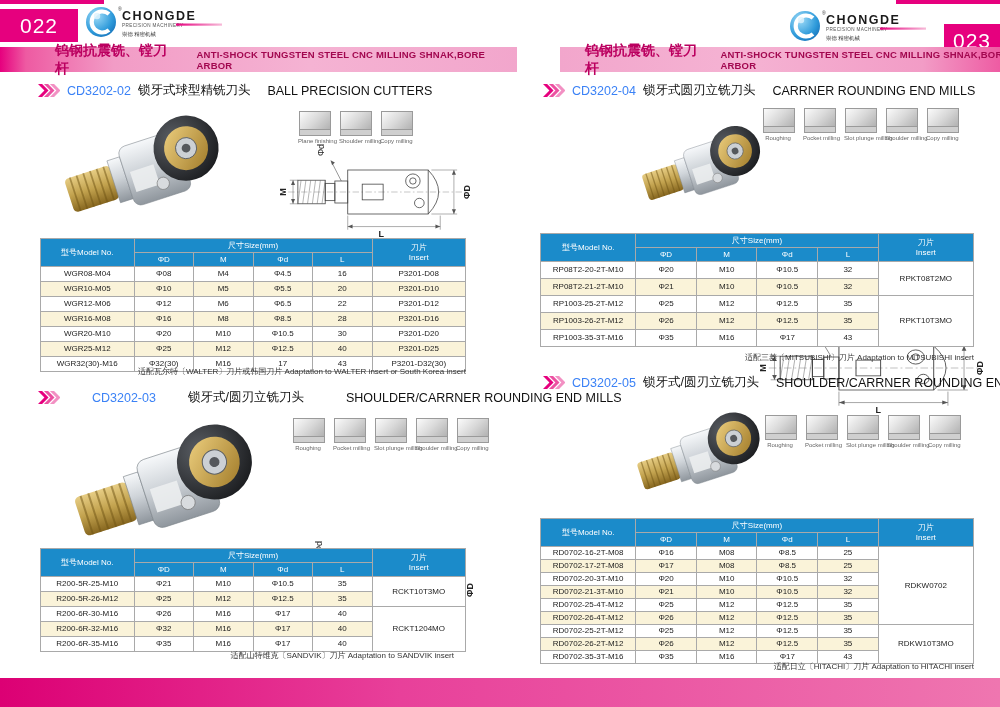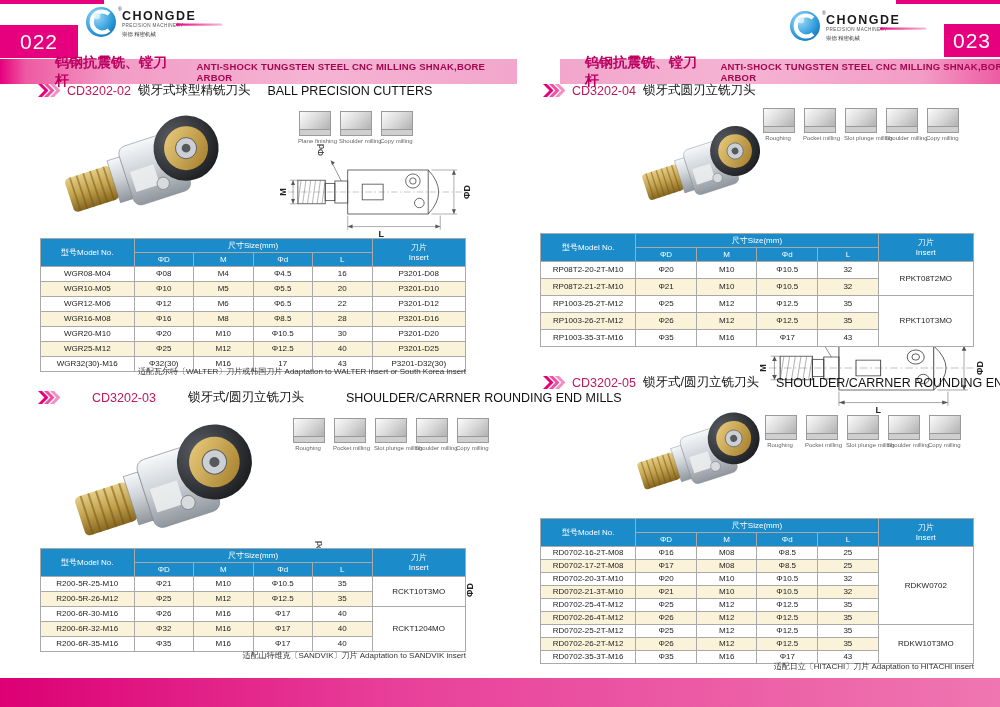--- a/index.html
+++ b/index.html
@@ -8,29 +8,29 @@
 
   
   .topstrip{height:4px;background:#e6007e;}
   .pagebox{background:#e6007e;color:#fff;display:flex;align-items:center;justify-content:center;
            font-size:21px;letter-spacing:1px;}
 
   
   .logo svg{display:block;}
 
   
-  .band{height:25px;display:flex;align-items:center;gap:18px;margin-top:12px;}
+  .band{height:25px;display:flex;align-items:center;gap:18px;}
   .band-l{background:linear-gradient(90deg,#e6007e 0%,#ee5aa2 5%,#f29cc6 22%,#f5b3d3 60%,#f2a6cc 100%);padding-left:55px;}
   .band-r{background:linear-gradient(270deg,#e6007e 0%,#ee5aa2 5%,#f29cc6 22%,#f5b3d3 60%,#f2a6cc 100%);padding-left:25px;}
   .band .cn{font-size:14px;font-weight:bold;color:#bb0060;}
   .band .en{font-size:9.5px;font-weight:bold;color:#a2074f;letter-spacing:.2px;}
 
   
   .sec-title{display:flex;align-items:center;gap:7px;white-space:nowrap;}
-  .sec-title .code{font-size:12.5px;color:#be185d;}
+  .sec-title .code{font-size:12.5px;color:#3b82f6;}
   .sec-title .cn{font-size:12.5px;color:#111;}
   .sec-title .en{font-size:12.5px;color:#111;margin-left:10px;}
   .chev{width:22px;height:13px;flex:0 0 auto;}
 
   
   .icons{display:flex;gap:9px;}
   .picon{width:32px;text-align:center;}
   .picon-box{width:30px;height:23px;border:1px solid #9a9a9a;margin:0 auto;
      background:linear-gradient(135deg,#fbfbfb 0%,#d9d9d9 45%,#a8a8a8 100%);position:relative;}
   .picon-box:after{content:"";position:absolute;left:0;right:0;bottom:0;height:5px;
@@ -173,21 +173,21 @@
       <circle cx="13" cy="13" r="3.2" fill="#dff3fd" opacity=".8"></circle>
     </symbol>
   </defs>
 </svg>
 
 <div class="sheet">
 
   <div class="abs topstrip" style="left:0;top:0;width:104px;"></div>
   <div class="abs topstrip" style="left:896px;top:0;width:104px;"></div>
 
-  <div class="abs pagebox" style="left:0;top:9px;width:78px;height:33px;margin-top:16px;">022</div>
+  <div class="abs pagebox" style="left:0;top:9px;width:78px;height:33px;">022</div>
   <div class="abs pagebox" style="left:944px;top:24px;width:56px;height:33px;">023</div>
 
   <div class="abs logo" style="left:84px;top:3px;width:160px;height:38px;">
     <svg width="160" height="38">
       <use href="#logosym"></use>
       <text x="34" y="8" font-size="5" fill="#333">®</text>
       <text x="38" y="17" font-size="12.5" font-weight="bold" letter-spacing="1.5" fill="#1a1a1a">CHONGDE</text>
       <text x="38" y="24" font-size="4.6" fill="#555" letter-spacing=".4">PRECISION MACHINERY</text>
       <rect x="92" y="20.5" width="46" height="2.2" fill="url(#gMagLine)"></rect>
       <text x="38" y="32.5" font-size="5.4" fill="#333">崇德 精密机械</text>
@@ -441,28 +441,29 @@
           <tr>
             <td>R200-6R-35-M16</td>
             <td>Φ35</td>
             <td>M16</td>
             <td>Φ17</td>
             <td>40</td>
           </tr>
         </tbody>
     </table>
   </div>
-  <div class="abs note" style="left:40px;top:650px;width:426px;">适配山特维克〔SANDVIK〕刀片 Adaptation to SANDVIK insert</div>
+  <div class="abs note" style="left:28px;top:650px;width:426px;">适配山特维克〔SANDVIK〕刀片 Adaptation to SANDVIK insert</div>
 
   <div class="abs sec-title" style="left:543px;top:82px;">
     <svg class="chev">
         <use href="#chevsym"></use>
       </svg>
     <span class="code">CD3202-04</span>
     <span class="cn">锁牙式圆刃立铣刀头</span>
+    <span class="en">CARRNER ROUNDING END MILLS</span>
   </div>
   <div class="abs" style="left:638px;top:103px;width:135px;height:128px;">
     <svg width="135" height="128" viewBox="0 0 200 150">
         <use href="#toolphoto"></use>
       </svg>
   </div>
   <div class="abs icons" style="left:763px;top:108px;">
       <div class="picon">
         <div class="picon-box"></div>
         <div class="picon-label">Roughing</div>
@@ -553,20 +554,21 @@
           <tr>
             <td>RP1003-35-3T-M16</td>
             <td>Φ35</td>
             <td>M16</td>
             <td>Φ17</td>
             <td>43</td>
           </tr>
         </tbody>
     </table>
   </div>
+  <div class="abs note" style="left:540px;top:352px;width:434px;">适配三菱〔MITSUBISHI〕刀片 Adaptation to MITSUBISHI insert</div>
 
   <div class="abs sec-title" style="left:543px;top:374px;">
     <svg class="chev">
         <use href="#chevsym"></use>
       </svg>
     <span class="code">CD3202-05</span>
     <span class="cn">锁牙式/圆刃立铣刀头</span>
     <span class="en">SHOULDER/CARRNER ROUNDING END MILLS</span>
   </div>
   <div class="abs" style="left:633px;top:396px;width:140px;height:118px;">

